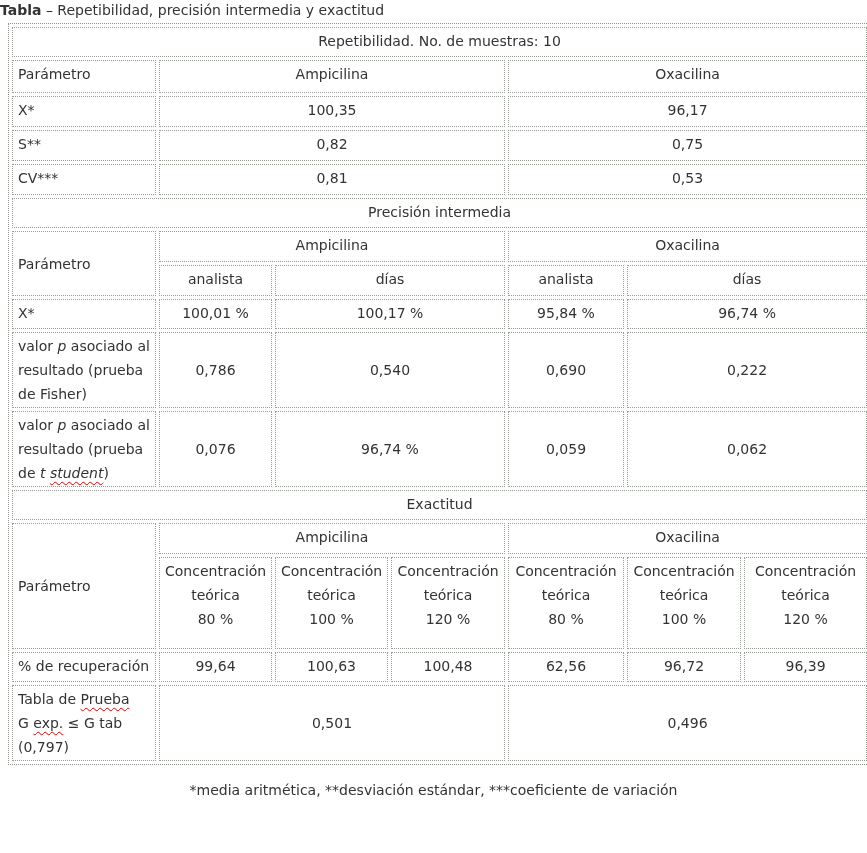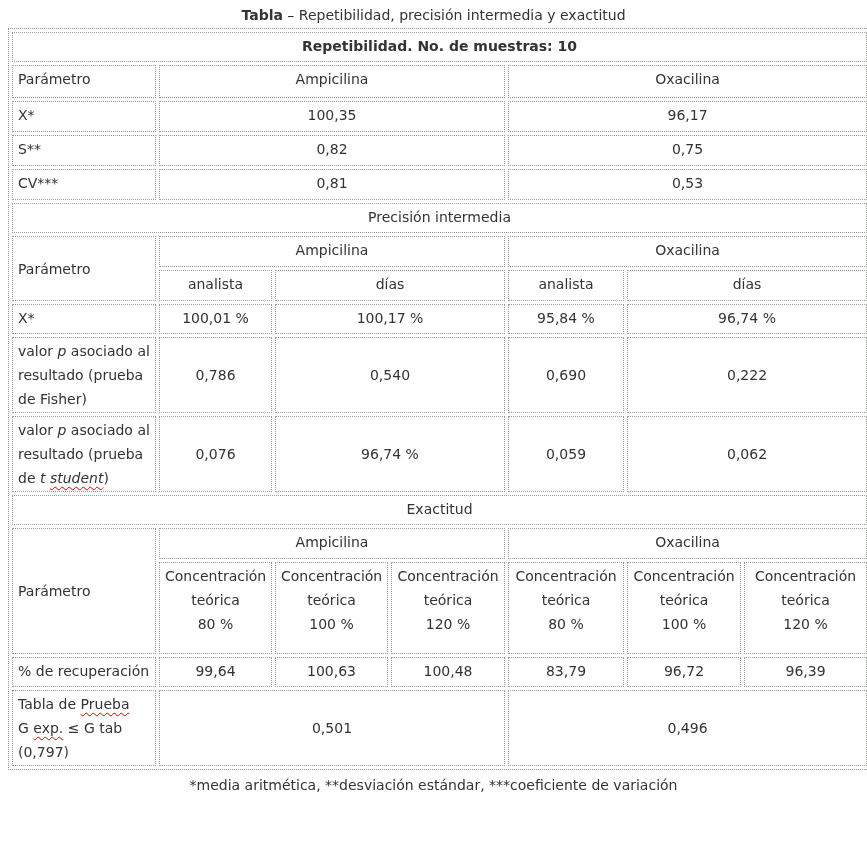--- a/index.html
+++ b/index.html
@@ -1,55 +1,55 @@
 <!DOCTYPE html>
 <html><head>
 <meta charset="utf-8">
 <style>
   html,body { margin:0; padding:0; }
   body {
     width:867px; height:853px; background:#ffffff; overflow:hidden;
     font-family:"DejaVu Sans","Liberation Sans",sans-serif;
     font-size:14px; color:#333333;
   }
-  .doc-title { text-align:center; padding-top:5px; height:22px; line-height:20px; }
+  .doc-title { height:22px; line-height:20px; }
   .doc-title b { font-weight:bold; }
 
   table.main {
     margin-left:8px; margin-top:1px;
     width:838px; table-layout:fixed;
     border-collapse:separate; border-spacing:3px;
     border:1px dotted #8f948f;
   }
   td {
     border:1px dotted #989d98;
     padding:1px 5px;
     vertical-align:top;
     line-height:24px;
     overflow:hidden;
     box-sizing:border-box;
   }
   .center { text-align:center; }
-  .bold { font-weight:bold; }
+  .bold { font-weight:normal; }
   .vmid { vertical-align:middle; }
   .it { font-style:italic; }
   .sp {
     text-decoration-line:underline;
     text-decoration-style:wavy;
     text-decoration-color:#e00000;
     text-decoration-thickness:1px;
     text-underline-offset:3px;
   }
   .blockline { display:block; }
   .pct-line { display:block; }
   
   .h30 td { height:30px; } .h33 td { height:33px; } .h31 td { height:31px; }
   .h68 td { height:68px; } .h72 td { height:72px; } .h92 td { height:92px; }
 
-  .footnote { text-align:center; margin-top:5px; line-height:20px; }
+  .footnote { text-align:center; margin-top:15px; line-height:20px; }
 </style>
 </head>
 <body>
 
 <div class="doc-title"><b>Tabla</b><span> – Repetibilidad, precisión intermedia y exactitud</span></div>
 
 <table class="main">
   <colgroup>
     <col style="width:144px">
       <col style="width:113px">
@@ -153,21 +153,21 @@
     <td class="center">
           <span class="blockline">Concentración teórica</span>
           <span class="pct-line">120 %</span>
         </td>
   </tr>
   <tr class="h30">
     <td>% de recuperación</td>
     <td class="center">99,64</td>
     <td class="center">100,63</td>
     <td class="center">100,48</td>
-    <td class="center">83,79</td>
+    <td class="center">62,56</td>
     <td class="center">96,72</td>
     <td class="center">96,39</td>
   </tr>
   <tr class="h68">
     <td><span>Tabla de </span><span class="sp">Prueba</span><span class="blockline"><span>G </span><span class="sp">exp.</span><span> ≤ G tab</span></span><span class="blockline">(0,797)</span></td>
     <td colspan="3" class="center vmid">0,501</td>
     <td colspan="3" class="center vmid">0,496</td>
   </tr>
 </tbody>
   </table>

